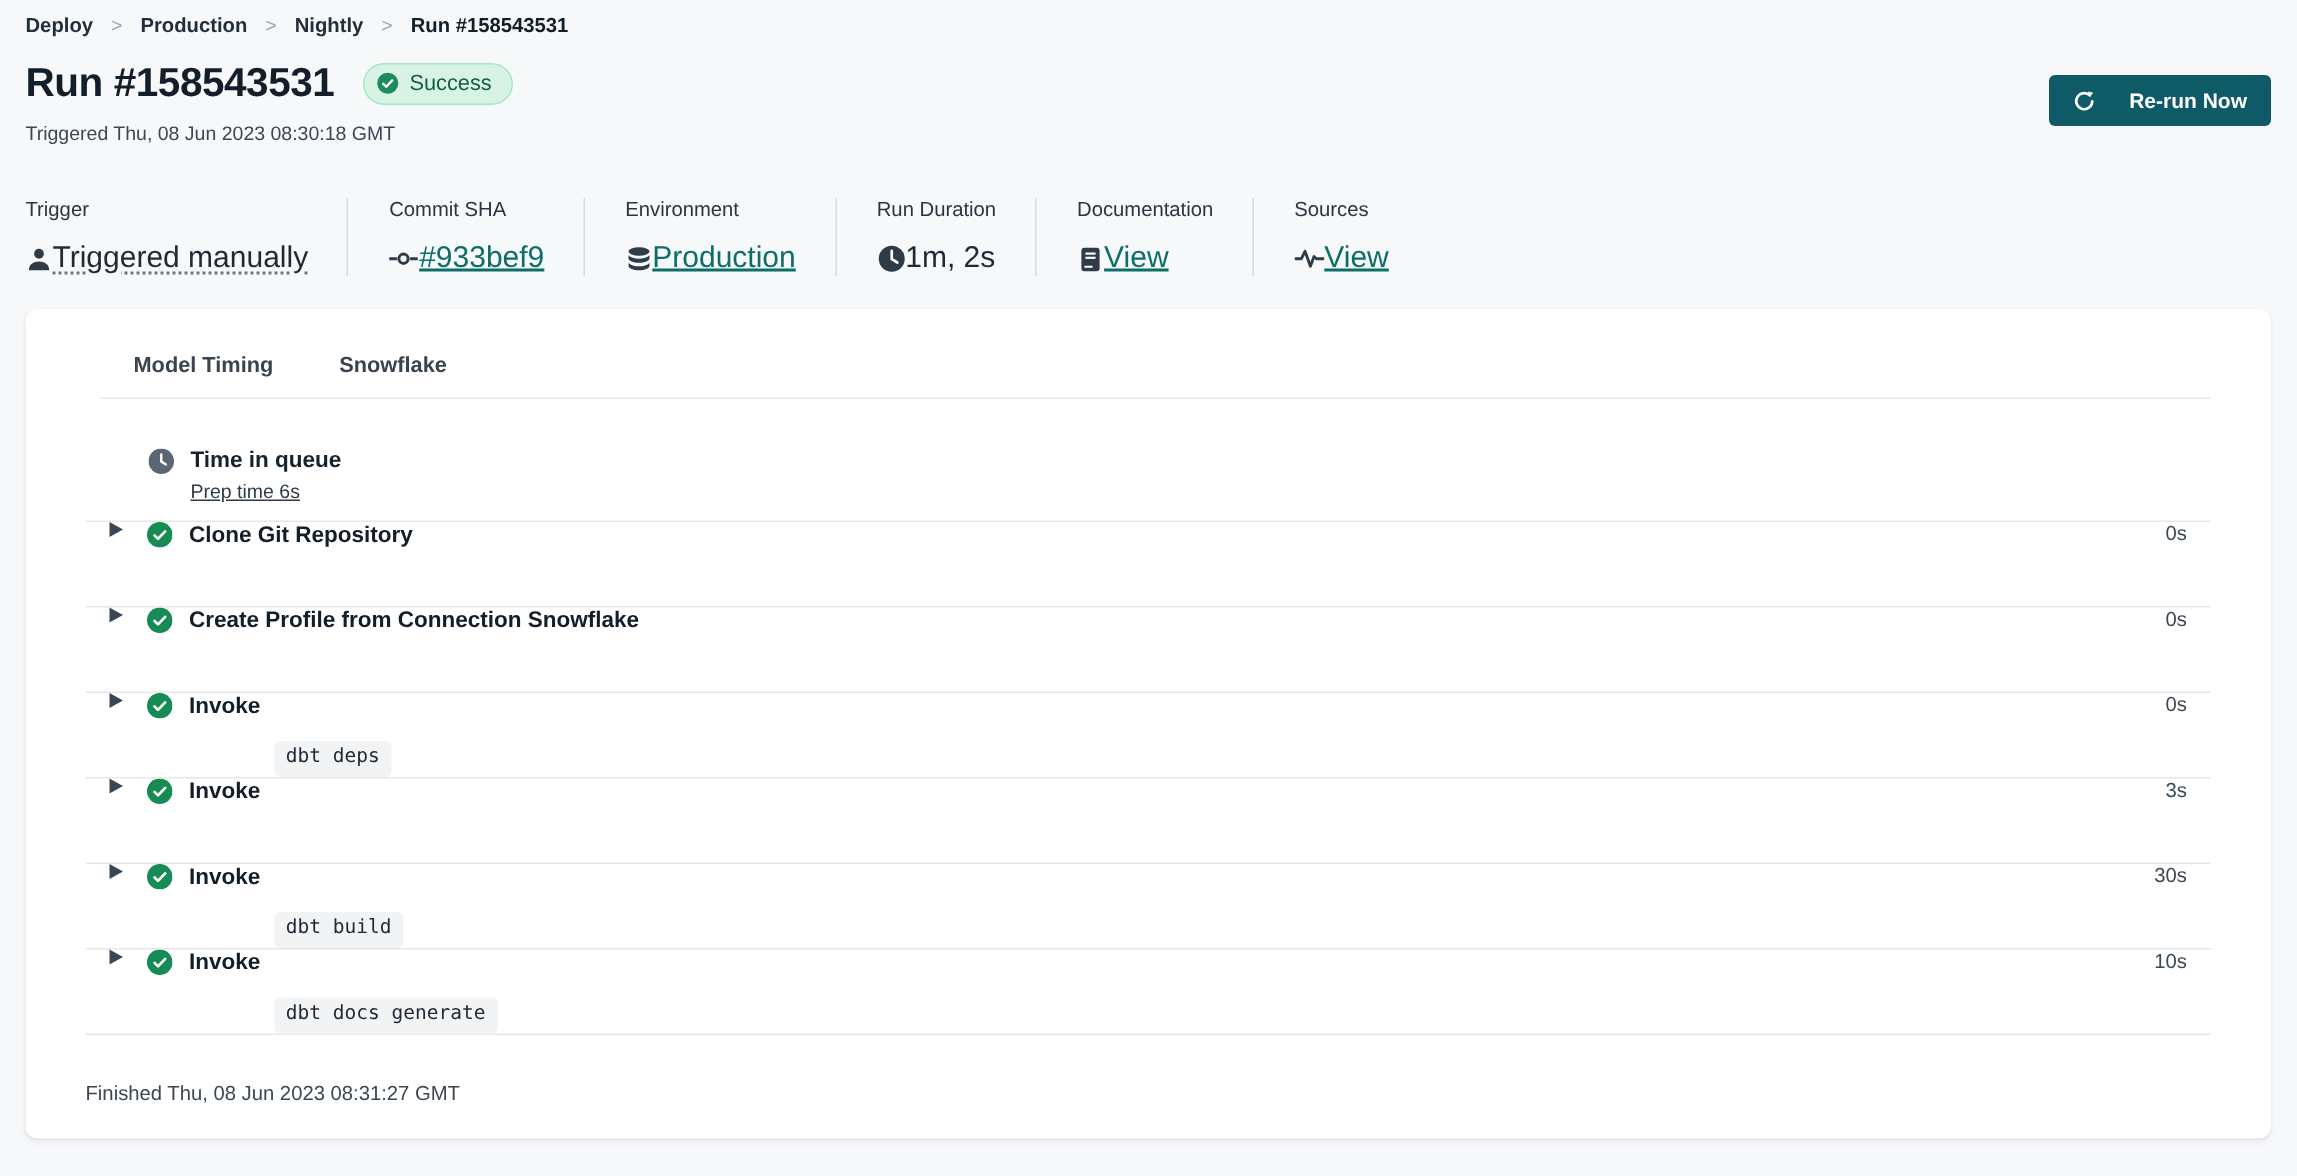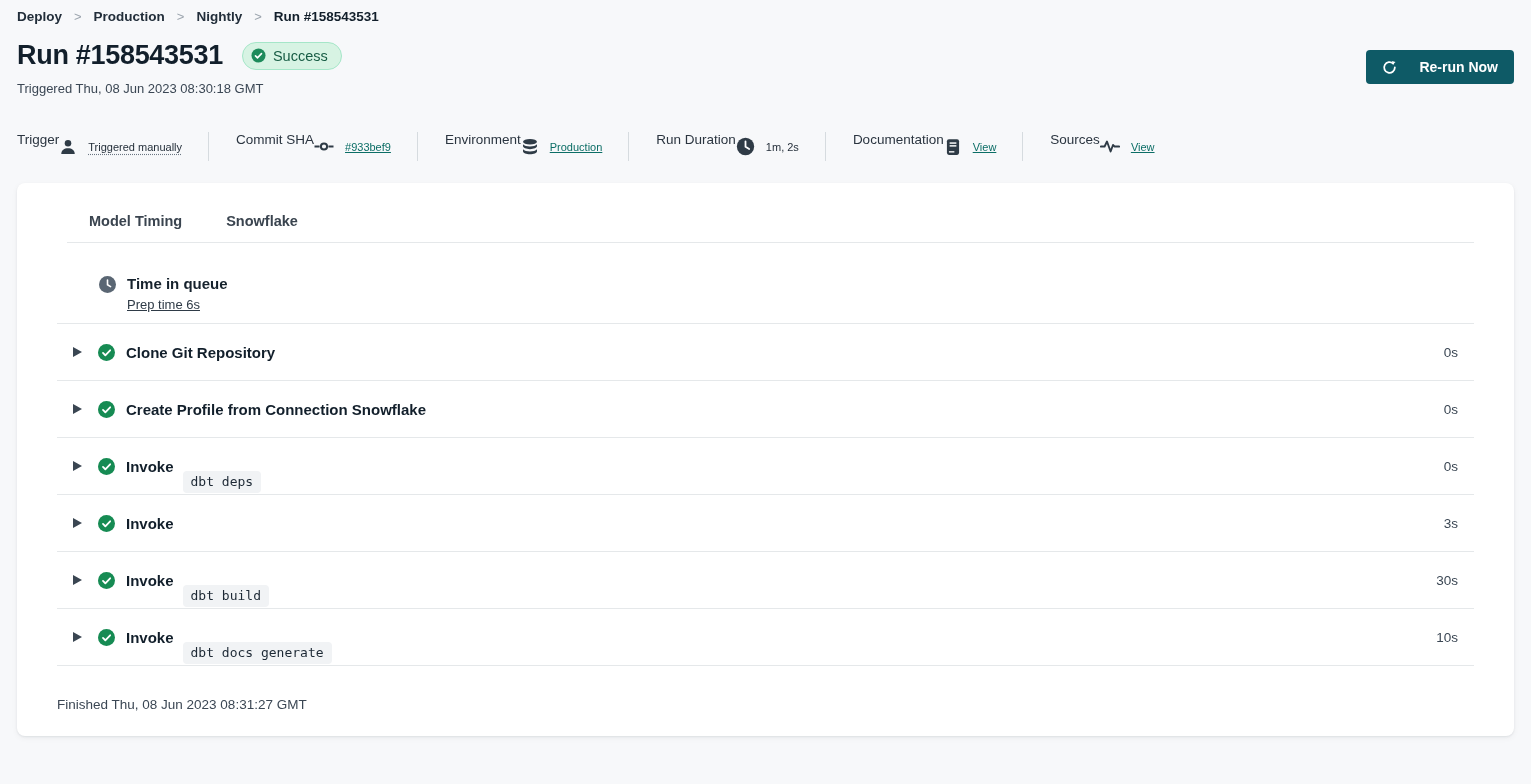--- a/index.html
+++ b/index.html
@@ -31,44 +31,44 @@
   .triggered { margin-top:10px; font-size:13px; color:#3b4754; }
   .rerun-btn {
     display:flex; align-items:center; gap:22px;
     background:#0e5a66; color:#fff; border:none; border-radius:4px;
     height:34px; padding:0 16px; margin-top:10px;
     font-size:14px; font-weight:700; font-family:inherit; cursor:pointer;
   }
 
   
   .meta-row { display:flex; margin-top:36px; }
-  .meta-col { display:flex; flex-direction:row; padding-right:26px; margin-right:27px; border-right:1px solid #d6dbdf; }
+  .meta-col { display:flex; flex-direction:column; padding-right:26px; margin-right:27px; border-right:1px solid #d6dbdf; }
   .meta-col:last-child { border-right:none; }
   .meta-label { font-size:13.5px; color:#2b3540; margin-bottom:14px; white-space:nowrap; }
-  .meta-value { display:flex; align-items:center; gap:11px; font-size:11px; color:#1f2a35; min-height:20px; white-space:nowrap; }
+  .meta-value { display:flex; align-items:center; font-size:20px; color:#1f2a35; min-height:20px; white-space:nowrap; }
   .meta-value svg { flex:none; }
   a.meta-link { color:#0c6e66; text-decoration:underline; cursor:pointer; }
   .dotted { text-decoration:underline dotted; text-decoration-color:#6b7682; text-underline-offset:3px; cursor:default; }
 
   
   .card {
     margin-top:22px; background:#fff; border-radius:8px;
     box-shadow:0 1px 2px rgba(23,35,47,.08), 0 2px 6px rgba(23,35,47,.05);
     height:553px; padding:0 40px;
   }
   .tabs { display:flex; padding-top:18px; margin-left:10px; border-bottom:1px solid #e5e8ea; }
   .tab { padding:12px 22px 13px; font-size:14.5px; font-weight:700; color:#3a444f; cursor:pointer; }
   .tab.active { color:#12616b; box-shadow:inset 0 -2px 0 #12616b; }
 
   .queue-row { display:flex; align-items:flex-start; gap:11px; padding:32px 0 10px 42px; border-bottom:1px solid #e5e8ea; }
   .queue-row svg { margin-top:1px; }
   .queue-title { font-size:15px; font-weight:700; color:#16222d; }
   .queue-link { display:inline-block; margin-top:5px; font-size:13px; color:#2f3b47; text-decoration:underline; cursor:pointer; }
 
-  .step-row { display:flex; align-items:center; height:57px; border-bottom:1px solid #e5e8ea; padding-left:16px; }
+  .step-row { display:flex; height:57px; border-bottom:1px solid #e5e8ea; padding-left:16px; }
   .tri {
     width:0; height:0;
     border-left:9px solid #3a4652; border-top:5.5px solid transparent; border-bottom:5.5px solid transparent;
     margin-right:16px; cursor:pointer; flex:none;
   }
   .check { width:17px; height:17px; margin-right:11px; display:flex; flex:none; }
   .step-title { font-size:15px; font-weight:700; color:#121f2b; white-space:nowrap; }
   .step-code {
     margin-left:9px; font-family:"DejaVu Sans Mono", monospace; font-size:13px;
     background:#f1f3f5; border-radius:4px; padding:3px 8px 4px; color:#1d2935; white-space:nowrap;margin-top:32px;

